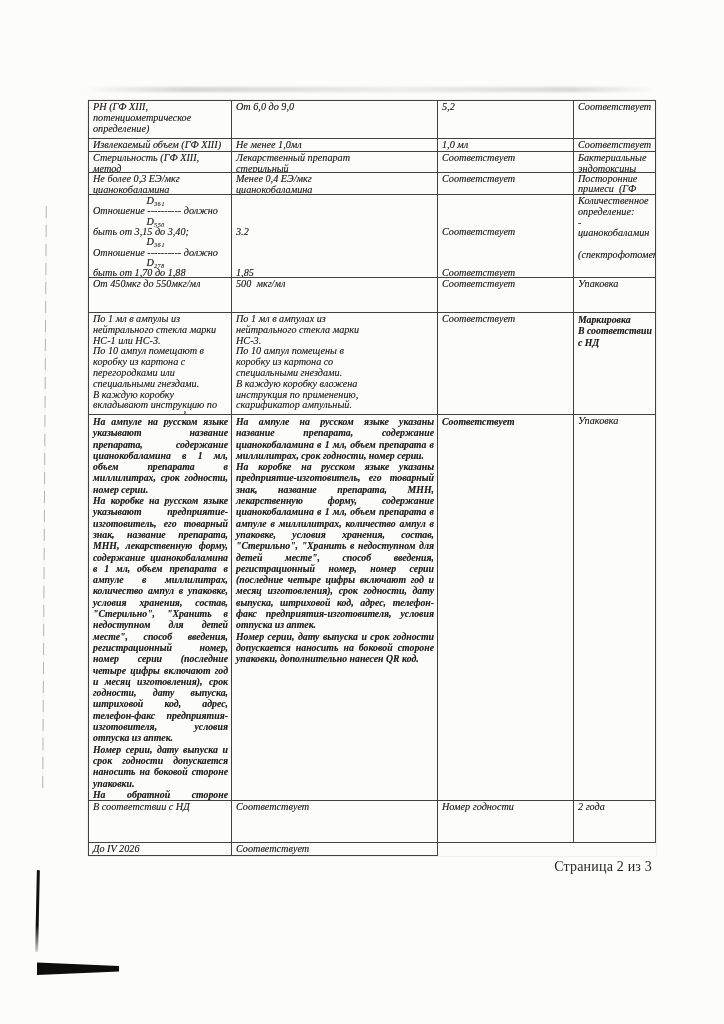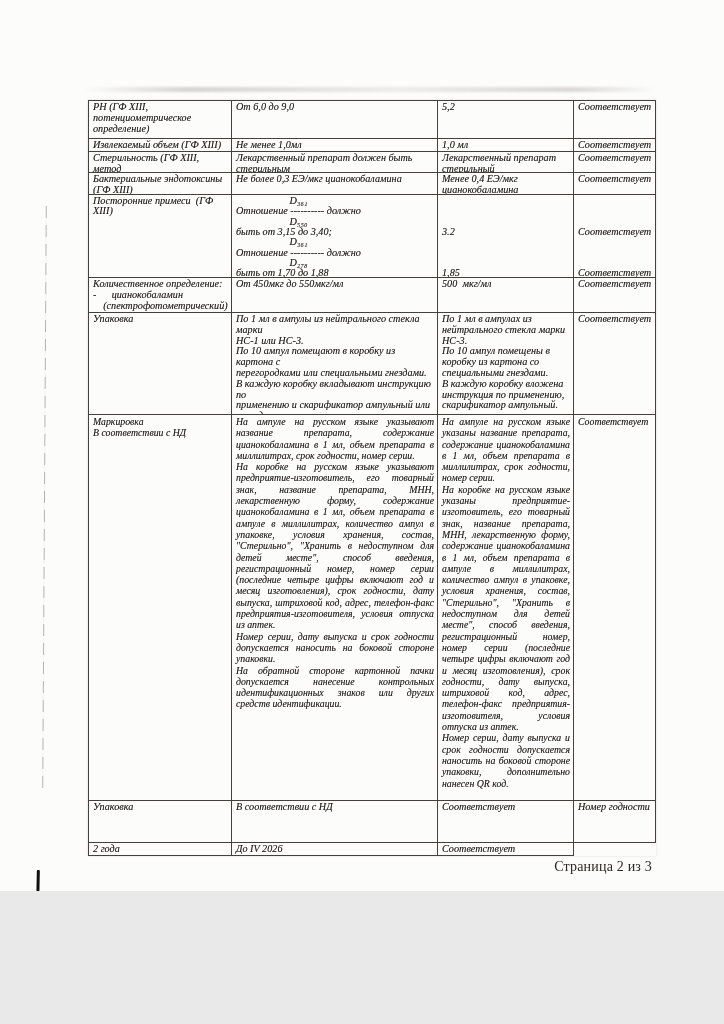--- a/index.html
+++ b/index.html
@@ -1,39 +1,39 @@
 <!DOCTYPE html>
 <html><head>
 <meta charset="utf-8">
 <style>
   html,body{margin:0;padding:0;}
   body{width:724px;height:1024px;background:#e9e9e9;}
   .page{
-    position:relative;width:724px;height:891px;background:#fcfcfb;overflow:hidden;
+    position:relative;width:724px;height:1024px;background:#fcfcfb;overflow:hidden;
     font-family:"Liberation Serif","DejaVu Serif",serif;color:#231f1b;
   }
   
   .spec-table{
     position:absolute;left:88px;top:100px;width:567px;
     display:grid;
     grid-template-columns:143px 206px 136px 82px;
     grid-template-rows:38px 13px 21px 22px 83px 35px 102px 386px 42px 13px;
     border-top:1.4px solid #45403a;border-left:1.2px solid #45403a;
     background:#fcfcfb;
     box-shadow:0 0 2px rgba(120,115,108,.25);
   }
   .cell{
     border-right:1.2px solid #45403a;border-bottom:1.2px solid #45403a;
     padding:1px 3px 0 4px;
     font-style:italic;font-size:10.2px;line-height:10.8px;
     white-space:pre-wrap;overflow:hidden;
     text-shadow:0 0 .4px rgba(40,35,30,.5);
   }
   .rw5{line-height:10.35px;}
-  .rw8{font-size:9.8px;line-height:11.3px;}
+  .rw8{font-size:9.8px;line-height:11.3px;font-weight:bold;}
   .rw8.c-req,.rw8.c-res{text-align:justify;}
   .rw9{line-height:10.4px;}
   
   .page-footer{
     position:absolute;left:440px;top:859px;width:212px;
     text-align:right;font-style:normal;font-size:14px;color:#2a2622;
     letter-spacing:.2px;
   }
   
   .artifact{position:absolute;}
@@ -81,22 +81,20 @@
     <div class="cell c-res rw1">5,2</div>
     <div class="cell c-conc rw1">Соответствует</div>
 
     <div class="cell c-param rw2">Извлекаемый объем (ГФ XIII)</div>
     <div class="cell c-req rw2">Не менее 1,0мл</div>
     <div class="cell c-res rw2">1,0 мл</div>
     <div class="cell c-conc rw2">Соответствует</div>
 
     <div class="cell c-param rw3">Стерильность (ГФ XIII, метод
 мембранной фильтрации)</div>
-    <div class="cell c-req rw3">Лекарственный препарат должен быть
-стерильным</div>
     <div class="cell c-res rw3">Лекарственный препарат
 стерильный</div>
     <div class="cell c-conc rw3">Соответствует</div>
 
     <div class="cell c-param rw4">Бактериальные эндотоксины
 (ГФ XIII)</div>
     <div class="cell c-req rw4">Не более 0,3 ЕЭ/мкг цианокобаламина</div>
     <div class="cell c-res rw4">Менее 0,4 ЕЭ/мкг
 цианокобаламина</div>
     <div class="cell c-conc rw4">Соответствует</div>

